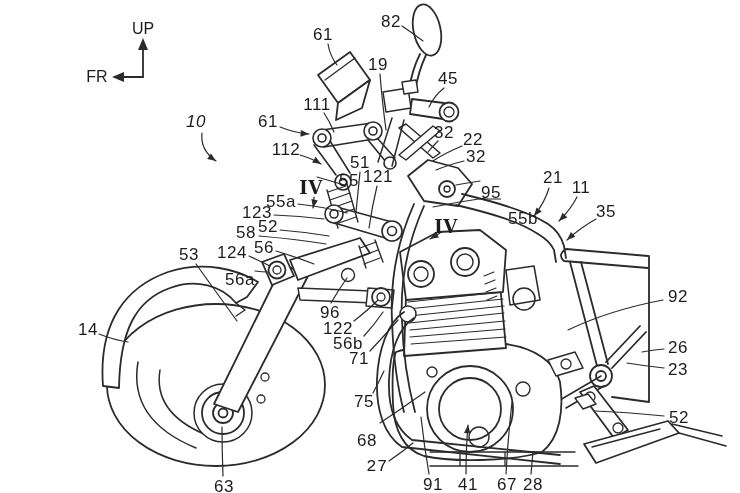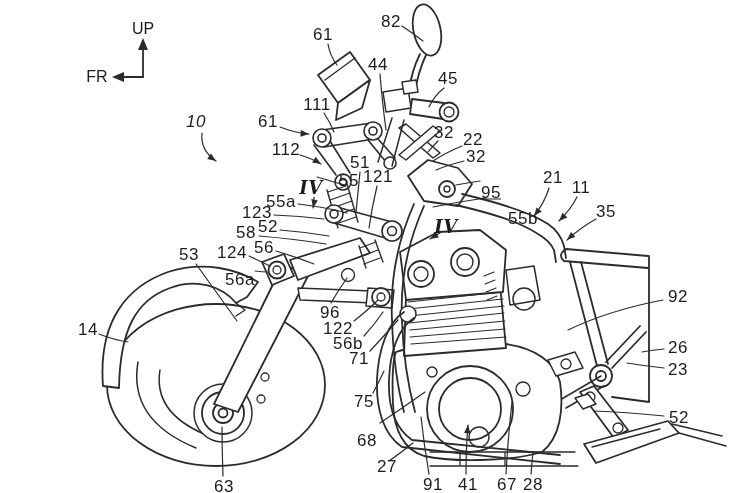--- a/index.html
+++ b/index.html
@@ -2,21 +2,21 @@
 <html><head>
 <meta charset="utf-8">
 <style>
   html,body{margin:0;padding:0;background:#ffffff;}
   #stage{position:relative;width:740px;height:493px;background:#ffffff;overflow:hidden;
          font-family:"Liberation Sans", sans-serif;}
   #artwork{position:absolute;left:0;top:0;}
   #labels-layer{position:absolute;left:0;top:0;width:740px;height:493px;pointer-events:none;}
   .ref-label{position:absolute;transform:translate(-50%,-50%);font-size:17px;line-height:1;
              color:#1c1c1c;letter-spacing:0.5px;white-space:nowrap;}
-  .ref-label.view-marker{font-family:"DejaVu Serif", serif;font-weight:bold;font-size:18px;font-style:italic;}
+  .ref-label.view-marker{font-family:"DejaVu Serif", serif;font-weight:bold;font-size:18px;}
   .axis-text{font-size:16px;fill:#1c1c1c;font-family:"Liberation Sans",sans-serif;}
 </style>
 </head>
 <body>
 
 <div id="stage">
   <svg id="artwork" width="740" height="493" viewBox="0 0 740 493">
     <g fill="none" stroke="#2b2b2b" stroke-width="1.8" stroke-linecap="round" stroke-linejoin="round">
 
       <g>
@@ -211,21 +211,21 @@
           <path d="M 506,474 Q 508,437 512,402"></path>
           <path d="M 531,474 Q 532,462 533,452"></path>
         </g>
     </g>
   </svg>
 
   <div id="labels-layer">
       <span class="ref-label" style="left: 196px; top: 121px; font-style: italic;">10</span>
       <span class="ref-label" style="left: 391px; top: 21px;">82</span>
       <span class="ref-label" style="left: 323px; top: 34px;">61</span>
-      <span class="ref-label" style="left: 378px; top: 64px;">44</span>
+      <span class="ref-label" style="left: 378px; top: 64px;">19</span>
       <span class="ref-label" style="left: 448px; top: 78px;">45</span>
       <span class="ref-label" style="left: 317px; top: 104px;">111</span>
       <span class="ref-label" style="left: 268px; top: 121px;">61</span>
       <span class="ref-label" style="left: 286px; top: 149px;">112</span>
       <span class="ref-label" style="left: 306px; top: 180px; margin-left: 43px;">55</span>
       <span class="ref-label view-marker" style="left: 311px; top: 188px;">IV</span>
       <span class="ref-label" style="left: 281px; top: 201px;">55a</span>
       <span class="ref-label" style="left: 257px; top: 212px;">123</span>
       <span class="ref-label" style="left: 268px; top: 226px;">52</span>
       <span class="ref-label" style="left: 246px; top: 232px;">58</span>
@@ -249,19 +249,19 @@
       <span class="ref-label" style="left: 678px; top: 296px;">92</span>
       <span class="ref-label" style="left: 678px; top: 347px;">26</span>
       <span class="ref-label" style="left: 678px; top: 369px;">23</span>
       <span class="ref-label" style="left: 679px; top: 417px;">52</span>
       <span class="ref-label" style="left: 330px; top: 312px;">96</span>
       <span class="ref-label" style="left: 338px; top: 328px;">122</span>
       <span class="ref-label" style="left: 348px; top: 343px;">56b</span>
       <span class="ref-label" style="left: 359px; top: 358px;">71</span>
       <span class="ref-label" style="left: 364px; top: 401px;">75</span>
       <span class="ref-label" style="left: 367px; top: 428px; margin-top: 12px;">68</span>
-      <span class="ref-label" style="left: 387px; top: 466px;">27</span>
+      <span class="ref-label" style="left: 377px; top: 466px; font-family: Liberation Mono, monospace;">27</span>
       <span class="ref-label" style="left: 433px; top: 484px;">91</span>
       <span class="ref-label" style="left: 468px; top: 484px;">41</span>
       <span class="ref-label" style="left: 507px; top: 484px;">67</span>
       <span class="ref-label" style="left: 533px; top: 484px;">28</span>
     </div>
 </div>
 
 </body></html>

